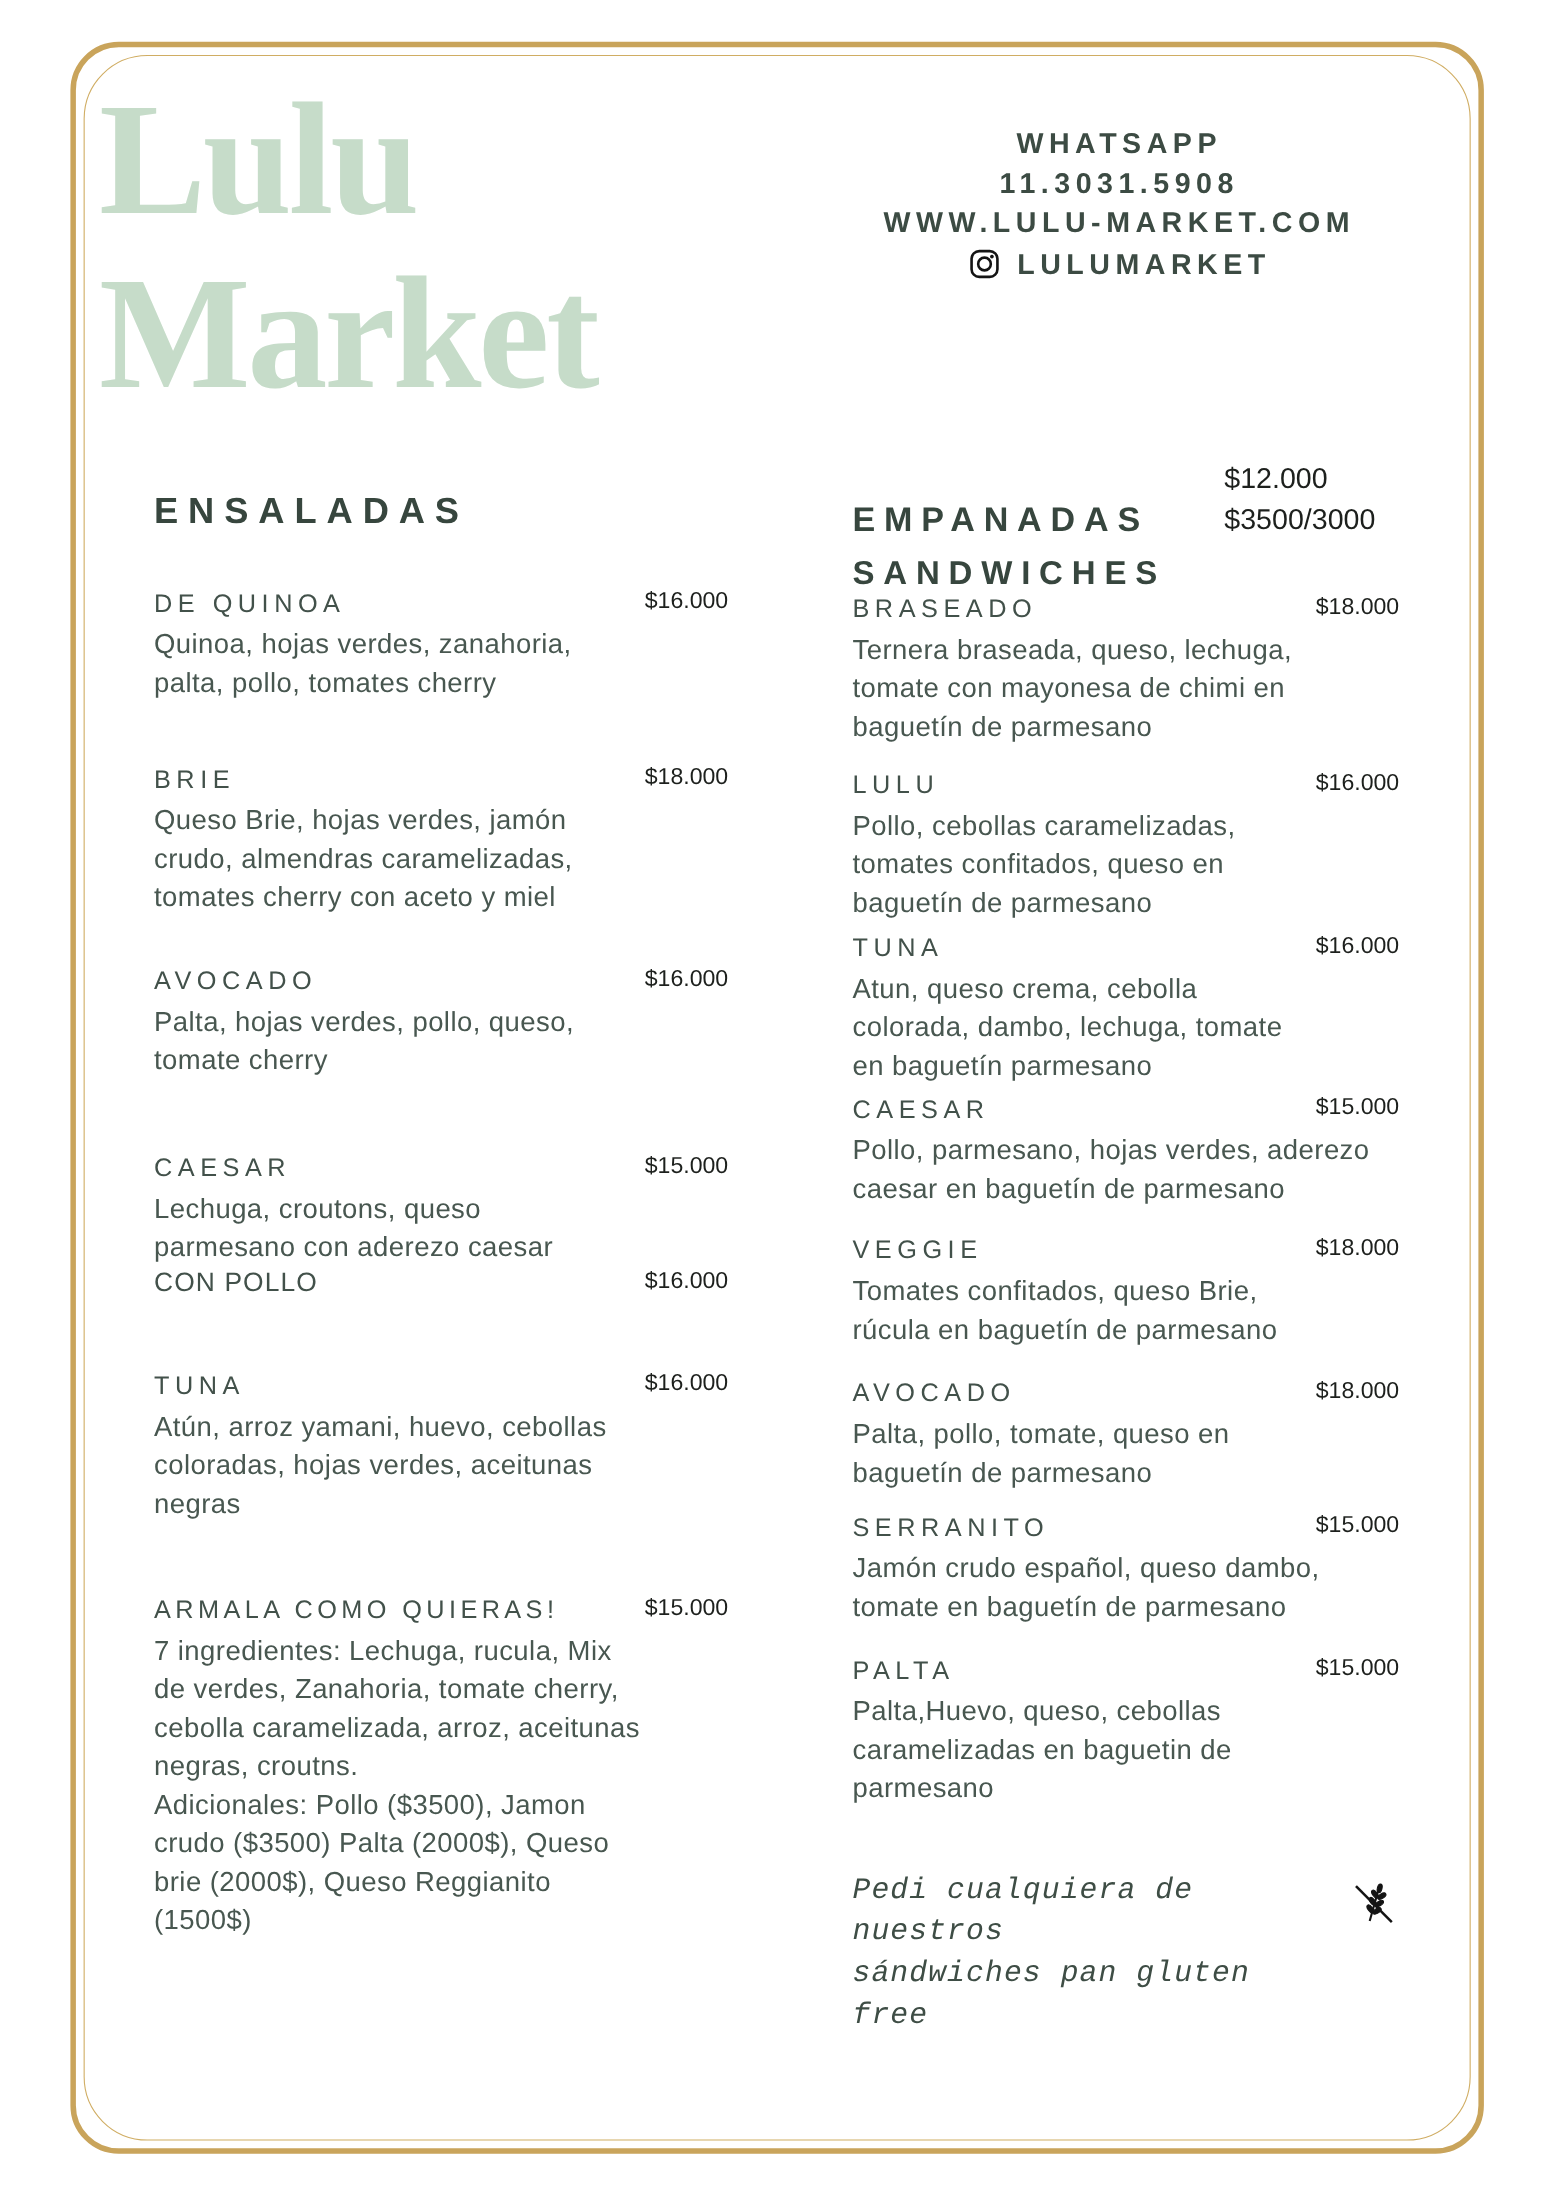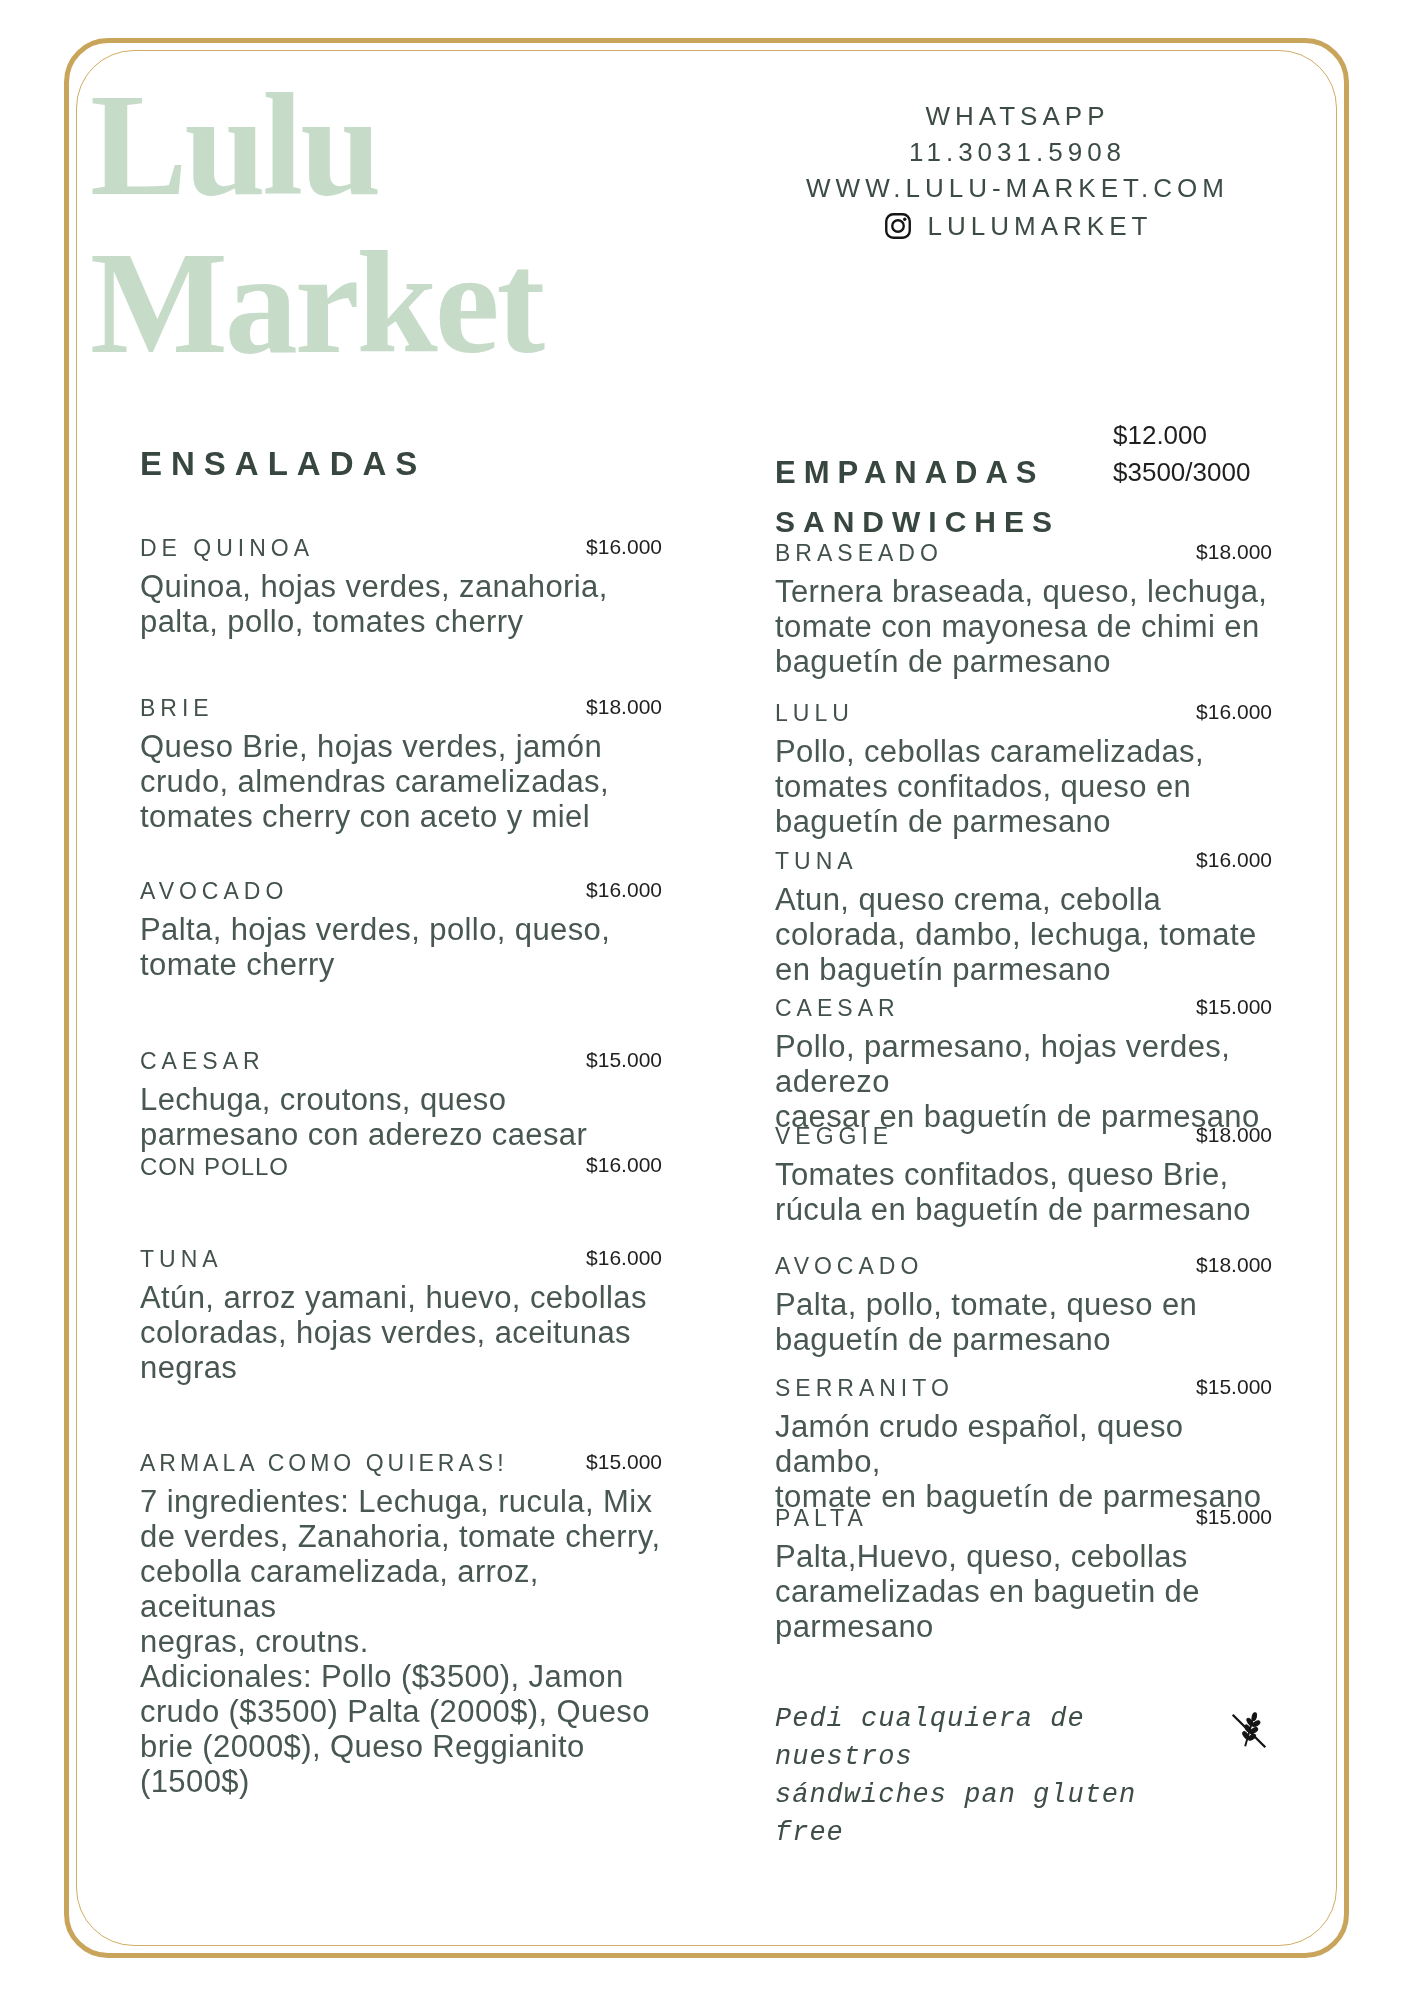--- a/index.html
+++ b/index.html
@@ -17,42 +17,42 @@
     border:1.5px solid #d0ad63;border-radius:58px;pointer-events:none;
   }
   
   .logo{
     position:absolute;left:90px;top:66px;
     font-family:"Liberation Serif","DejaVu Serif",serif;font-weight:bold;
     font-size:146px;line-height:158px;letter-spacing:-3px;color:#c6dcc9;
   }
   
   .contact{
-    position:absolute;left:760px;top:98px;width:515px;text-align:center;
-    font-size:26px;line-height:36px;letter-spacing:5px;color:#3c4b43;font-weight:400;
+    position:absolute;left:760px;top:112px;width:515px;text-align:center;
+    font-size:26px;line-height:36px;letter-spacing:5px;color:#3c4b43;font-weight:700;
   }
   .ig-row{display:flex;align-items:center;justify-content:center;gap:15px;margin-top:2px;}
   .ig-row svg{flex:0 0 auto;}
   
   .col{position:absolute;top:0;height:100%;}
   .col-left{left:140px;width:522px;}
   .col-right{left:775px;width:497px;}
   .section-title{
     position:absolute;left:0;margin:0;font-size:33px;font-weight:600;
     letter-spacing:9px;color:#37463e;
   }
   .daily-row{position:absolute;left:0;width:100%;}
   .daily-name{font-size:31px;font-weight:600;letter-spacing:8px;color:#37463e;}
   .daily-price{position:absolute;left:338px;top:2px;font-size:26px;color:#1d201d;letter-spacing:0;}
   .item{position:absolute;left:0;width:100%;}
   .item .row{display:flex;justify-content:space-between;align-items:flex-start;}
   .item-name{font-size:23px;font-weight:400;letter-spacing:5px;color:#42514a;}
   .item-price{font-size:21px;color:#1d201d;white-space:nowrap;margin-left:40px;}
   .item-desc{
-    margin-top:7px;font-size:31px;line-height:35px;letter-spacing:.4px;
+    margin-top:7px;font-size:25px;line-height:35px;letter-spacing:.4px;
     color:#485750;white-space:pre-line;
   }
   .sub-row{display:flex;justify-content:space-between;align-items:flex-start;margin-top:1px;}
   .sub-name{font-size:24px;letter-spacing:1px;color:#42514a;}
   
   .gluten-note{position:absolute;left:0;top:1700px;width:100%;display:flex;gap:26px;align-items:flex-start;font-family:Liberation Mono, monospace;}
   .gluten-note .note-text{
     font-size:27px;line-height:38px;font-style:italic;letter-spacing:1px;
     color:#3e4d45;white-space:pre-line;
   }

